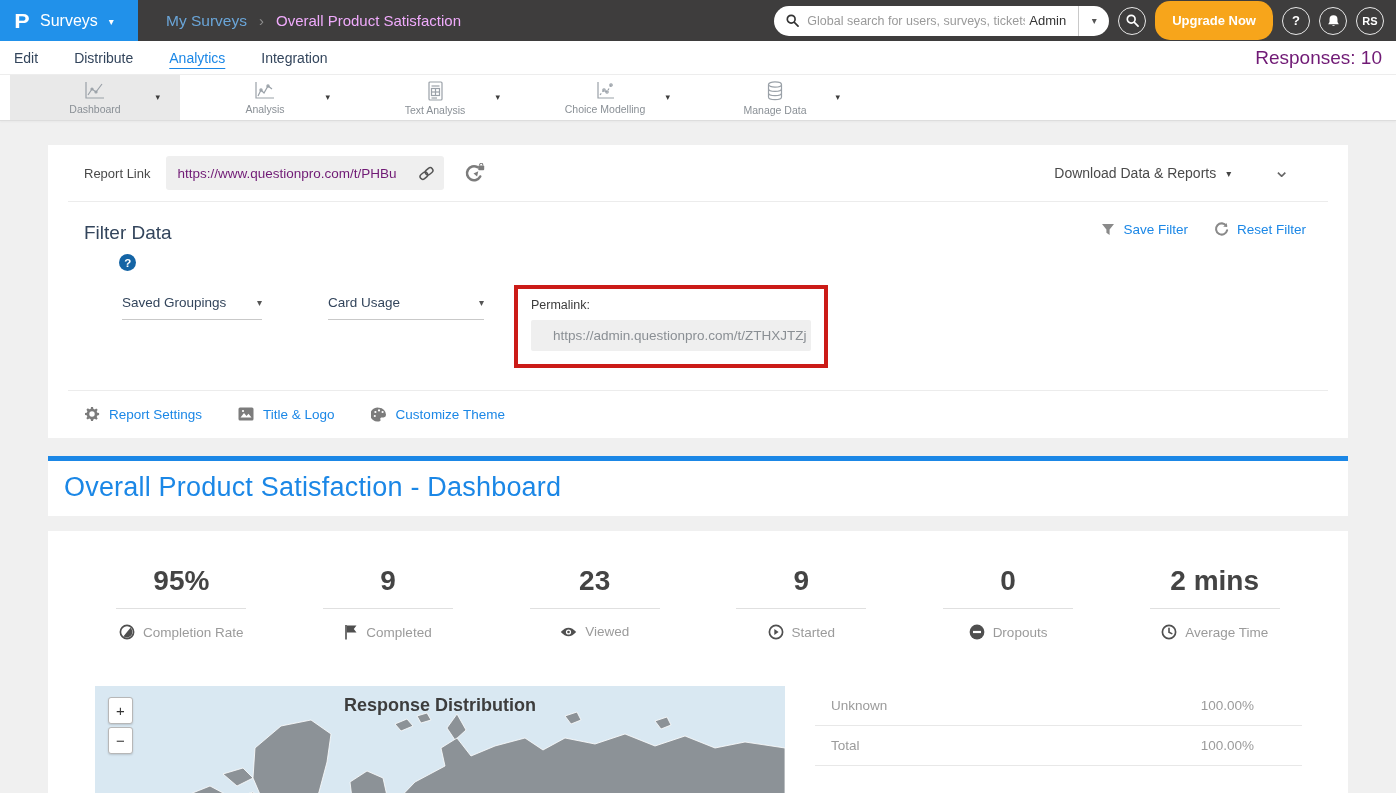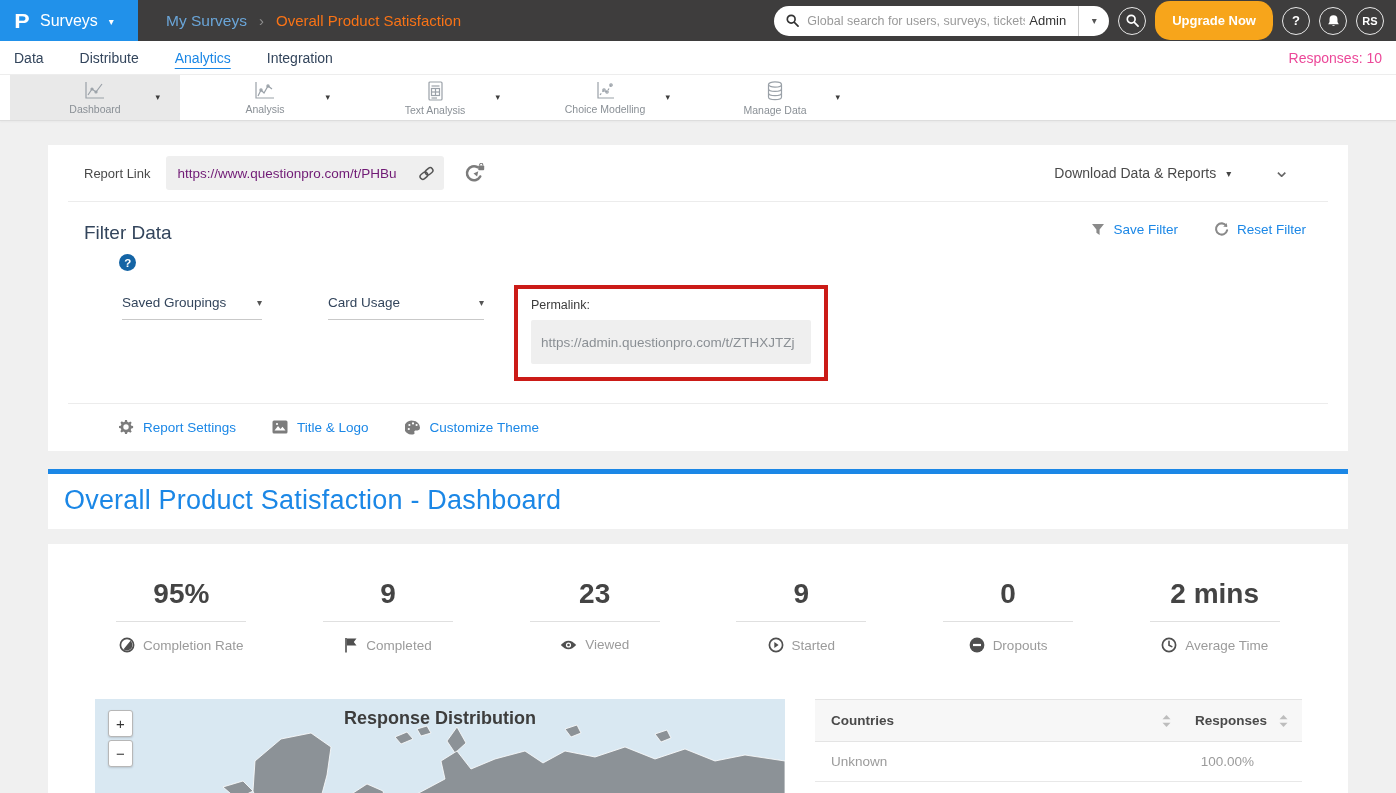--- a/index.html
+++ b/index.html
@@ -10,36 +10,36 @@
   }
   
   .topbar { height:41px; background:#3e3d3d; display:flex; align-items:center; }
   .brand { width:138px; height:41px; background:#2191ea; display:flex; align-items:center; padding-left:15px; gap:11px; cursor:pointer; }
   .brand .logo { color:#fff; font-size:21px; font-weight:bold; transform:scaleX(1.1); }
   .brand .brand-label { color:#fff; font-size:16px; }
   .brand .caret { color:#fff; font-size:10px; margin-top:2px; }
   .breadcrumb { display:flex; align-items:center; gap:12px; margin-left:28px; }
   .breadcrumb .parent { color:#6aa5d8; font-size:15.5px; cursor:pointer; }
   .breadcrumb .sep { color:#8f8f8f; font-size:15px; }
-  .breadcrumb .current { color:#f97316; font-size:15px; }
+  .breadcrumb .current { color:#f0abfc; font-size:15px; }
   .topbar-right { margin-left:auto; display:flex; align-items:center; gap:9px; padding-right:12px; }
   .search-pill { background:#fff; border-radius:16px; height:30px; display:flex; align-items:center; padding-left:12px; overflow:hidden; }
   .search-pill svg { flex:none; }
   .search-pill input { border:none; outline:none; width:218px; font-size:12.5px; color:#333; margin-left:8px; font-family:"Liberation Sans",sans-serif; }
   .search-pill input::placeholder { color:#9a9a9a; }
   .search-scope { font-size:13px; color:#333; padding:0 12px 0 4px; }
   .search-pill .pill-div { width:1px; height:30px; background:#c9c9c9; }
   .pill-caret { width:30px; height:30px; display:flex; align-items:center; justify-content:center; color:#555; font-size:10px; cursor:pointer; }
   .circle-btn { width:28px; height:28px; border-radius:50%; border:1.5px solid #e8e8e8; display:flex; align-items:center; justify-content:center; color:#fff; font-size:13px; font-weight:bold; cursor:pointer; flex:none; }
   .upgrade { background:#f7a51b; color:#fff; font-weight:bold; font-size:13px; border:none; border-radius:15px; height:39px; padding:0 17px; cursor:pointer; font-family:"Liberation Sans",sans-serif; }
   
   .survey-nav { height:34px; background:#fff; display:flex; align-items:center; padding:0 14px; gap:36px; border-bottom:1px solid #ededed; }
   .survey-nav .nav-item { font-size:14px; color:#33455c; cursor:pointer; }
   .survey-nav .nav-item.active { color:#1b87e6; text-decoration:underline; text-underline-offset:5px; }
-  .responses { margin-left:auto; font-size:14px; color:#ec4899; }
+  .responses { margin-left:auto; font-size:19px; color:#701a75; }
   
   .tabstrip { height:46px; background:#fff; border-bottom:1px solid #ddd; display:flex; padding-left:10px; box-shadow:0 1px 2px rgba(0,0,0,.04); }
   .tab { width:170px; position:relative; display:flex; flex-direction:column; align-items:center; justify-content:center; cursor:pointer; }
   .tab.active { background:#e9e9e9; }
   .tab .tab-label { font-size:10.5px; color:#8a9096; margin-top:2px; }
   .tab .tab-caret { position:absolute; right:20px; top:17px; font-size:9px; color:#3c3c3c; }
   .tab svg { stroke:#9aa1a8; fill:none; stroke-width:1.2; }
   
   .card { background:#fff; margin:0 48px; }
   .report-card { margin-top:24px; }
@@ -50,32 +50,32 @@
   .lockwrap { margin-left:20px; cursor:pointer; }
   .report-right { margin-left:auto; display:flex; gap:42px; padding-right:22px; }
   .download-menu { display:flex; align-items:center; gap:10px; font-size:14px; color:#4a4a4a; cursor:pointer; }
   .download-menu .caret { font-size:10px; color:#444; }
   .collapse-chevron { font-size:20px; color:#666; cursor:pointer; line-height:10px; }
   .hdiv { border-top:1px solid #ececec; margin:0 20px; }
   .filter-section { padding:20px 36px 22px; }
   .filter-head { display:flex; align-items:flex-start; }
   .filter-title { display:flex; align-items:center; gap:10px; font-size:19px; color:#33455c;flex-direction:column; }
   .help-badge { width:17px; height:17px; border-radius:50%; background:#1464a5; color:#fff; font-size:11.5px; font-weight:bold; display:flex; align-items:center; justify-content:center; cursor:pointer; }
-  .filter-actions { margin-left:auto; display:flex; gap:36px; padding-right:6px; }
+  .filter-actions { margin-left:auto; display:flex; gap:26px; padding-right:6px; }
   .filter-action { display:flex; align-items:center; gap:8px; font-size:13.5px; color:#1b87e6; cursor:pointer; }
   .controls-row { display:flex; align-items:flex-start; margin-top:24px; }
   .uselect { display:flex; align-items:center; justify-content:space-between; border-bottom:1px solid #c9c9c9; padding-bottom:9px; cursor:pointer; }
   .uselect .sel-label { font-size:13.5px; color:#33455c; }
   .uselect .caret { font-size:10px; color:#555; }
   .sel-groupings { width:140px; margin-left:38px; }
   .sel-cardusage { width:156px; margin-left:66px; }
   .permalink-box { margin-left:30px; margin-top:-10px; border:4px solid #cb1b17; padding:9px 13px 13px; width:314px; }
   .permalink-label { font-size:12.5px; color:#3c3c3c; }
-  .permalink-input { margin-top:8px; background:#efefef; border-radius:2px; height:44px; display:flex; align-items:center; padding:0 10px; font-size:13.5px; color:#8a8f94; white-space:nowrap; overflow:hidden; }
-  .links-row { display:flex; align-items:center; gap:36px; padding:15px 36px 16px;margin-left:34px; }
+  .permalink-input { margin-top:8px; background:#efefef; border-radius:2px; height:31px; display:flex; align-items:center; padding:0 22px; font-size:13.5px; color:#8a8f94; white-space:nowrap; overflow:hidden; }
+  .links-row { display:flex; align-items:center; gap:36px; padding:15px 36px 16px; }
   .settings-link { display:flex; align-items:center; gap:9px; font-size:13.5px; color:#1b87e6; cursor:pointer; }
   
   .blue-bar { height:5px; background:#1b87e6; margin:18px 48px 0; }
   .title-band { margin:0 48px; background:#fff; padding:11px 16px 13px; }
   .page-title { font-size:27px; color:#1b87e6; letter-spacing:.2px; }
   
   .dash-card { margin-top:15px; padding-top:34px; height:500px; }
   .stats-row { display:flex; padding:0 30px; }
   .stat { flex:1; display:flex; flex-direction:column; align-items:center; }
   .stat-value { font-size:28px; font-weight:bold; color:#444; }
@@ -141,21 +141,21 @@
         <svg width="13" height="14" viewBox="0 0 14 15">
             <path d="M7 1.2 a4.3 4.3 0 0 1 4.3 4.3 v3.2 l1.4 2.3 H1.3 l1.4-2.3 V5.5 A4.3 4.3 0 0 1 7 1.2 Z" fill="#fff"></path>
             <path d="M5.6 12 a1.5 1.5 0 0 0 2.8 0 Z" fill="#fff"></path>
           </svg>
       </div>
       <div class="circle-btn" style="font-size:11px;">RS</div>
     </div>
   </div>
 
   <div class="survey-nav">
-    <span class="nav-item">Data</span>
+    <span class="nav-item">Edit</span>
     <span class="nav-item">Distribute</span>
     <span class="nav-item active">Analytics</span>
     <span class="nav-item">Integration</span>
     <span class="responses">Responses: 10</span>
   </div>
 
   <div class="tabstrip">
     <div class="tab active">
       <span class="icn">
         <svg width="24" height="21" viewBox="0 0 24 21">
@@ -447,36 +447,20 @@
           <path d="M295 122 L320 96 L350 80 L346 62 L362 52 L376 70 L400 60 L430 52 L448 64 L470 52 L500 58 L530 48 L560 60 L590 50 L620 62 L650 56 L690 62 L690 300 L320 300 L332 252 L310 220 L326 180 L300 160 Z"></path>
         </svg>
         <div class="map-title">Response Distribution</div>
         <div class="zoom-ctrl">
           <div class="zoom-btn">+</div>
           <div class="zoom-btn">−</div>
         </div>
       </div>
 
       <div class="ctable">
-        <div class="ctable-head">
-          <span class="th th-countries">Countries</span>
-          <span class="sort-icon">
-            <svg width="9" height="12" viewBox="0 0 9 12">
-                <path d="M4.5 0 L8.5 4.3 H.5 Z" fill="#bdbdbd"></path>
-                <path d="M4.5 12 L.5 7.7 H8.5 Z" fill="#bdbdbd"></path>
-              </svg>
-          </span>
-          <span class="th th-responses">Responses</span>
-          <span class="sort-icon">
-            <svg width="9" height="12" viewBox="0 0 9 12">
-                <path d="M4.5 0 L8.5 4.3 H.5 Z" fill="#bdbdbd"></path>
-                <path d="M4.5 12 L.5 7.7 H8.5 Z" fill="#bdbdbd"></path>
-              </svg>
-          </span>
-        </div>
         <div class="ctable-row">
           <span class="td-country">Unknown</span>
           <span class="td-resp">100.00%</span>
         </div>
         <div class="ctable-row">
           <span class="td-country">Total</span>
           <span class="td-resp">100.00%</span>
         </div>
       </div>
     </div>

